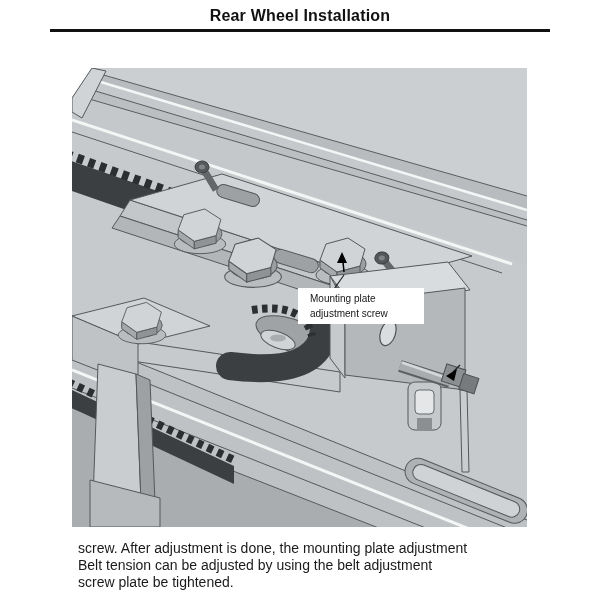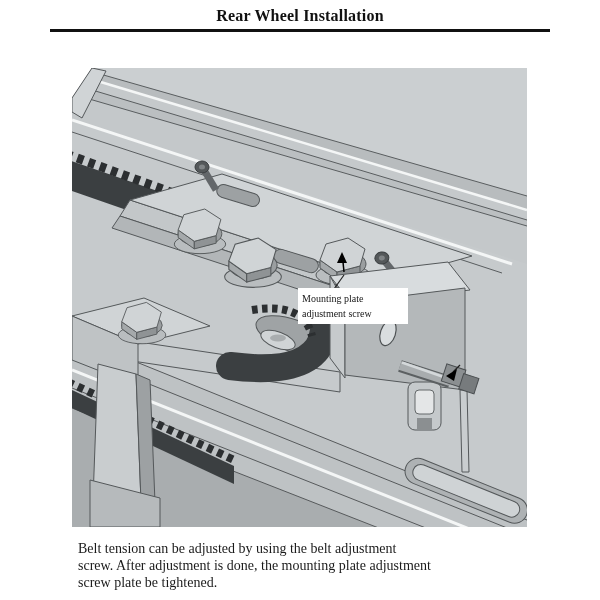--- a/index.html
+++ b/index.html
@@ -2,28 +2,28 @@
 <html style="--c-metal-light: #d0d4d6; --c-metal-mid: #c6cacc; --c-metal-dark: #aaaeb0; --c-belt: #3b3f41; --c-outline: #54585a; --c-highlight: #f4f6f6; --c-text: #1a1a1a; --c-label-bg: #ffffff;"><head>
 <meta charset="utf-8">
 <style>
   :root{
     --c-metal-light:#d0d4d6; --c-metal-mid:#c6cacc; --c-metal-dark:#aaaeb0;
     --c-belt:#3b3f41; --c-outline:#54585a; --c-highlight:#f4f6f6;
     --c-text:#1a1a1a; --c-label-bg:#ffffff;
   }
   html,body{margin:0;padding:0;background:#fff;}
   .page{position:relative;width:600px;height:600px;background:#fff;overflow:hidden;
-        font-family:Liberation Serif, serif;color:var(--c-text);border-radius:8px;}
+        font-family:Liberation Sans, sans-serif;color:var(--c-text);border-radius:8px;}
   .title{position:absolute;top:7px;left:0;width:600px;text-align:center;
          font-size:16px;font-weight:bold;letter-spacing:.2px;color:#111;}
   .rule{position:absolute;left:50px;top:29px;width:500px;height:3px;background:#111;}
   .figure{position:absolute;left:72px;top:68px;width:455px;height:459px;}
   .figure svg{position:absolute;left:0;top:0;}
   .fig-label{position:absolute;background:var(--c-label-bg);color:#161616;
-             font-size:10px;line-height:1.5;padding:3px 4px;}
+             font-size:10px;line-height:1.5;padding:3px 12px;}
   .lbl-mount{left:226px;top:220px;width:102px;}
   .lbl-belt{left:386px;top:253px;width:62px;}
   .body-text{position:absolute;left:78px;top:540px;width:470px;
              font-size:14px;line-height:17px;color:#1a1a1a;}
   .ol{stroke:var(--c-outline);stroke-width:1;}
 </style>
 </head>
 <body>
 
 <div class="page">
@@ -164,18 +164,18 @@
           <line x1="388" y1="297" x2="381" y2="304" stroke="#222" stroke-width="1.2"></line>
           <polygon points="374,308 385,301 382,313" fill="#000"></polygon>
         </g>
       </g>
     </svg>
 
     <div class="fig-label lbl-mount">Mounting plate adjustment screw</div>
   </div>
 
   <div class="body-text">
+    <div>screw. After adjustment is done, the mounting plate adjustment</div>
     <div>Belt tension can be adjusted by using the belt adjustment</div>
-    <div>screw. After adjustment is done, the mounting plate adjustment</div>
     <div>screw plate be tightened.</div>
   </div>
 
 </div>
 
 </body></html>

